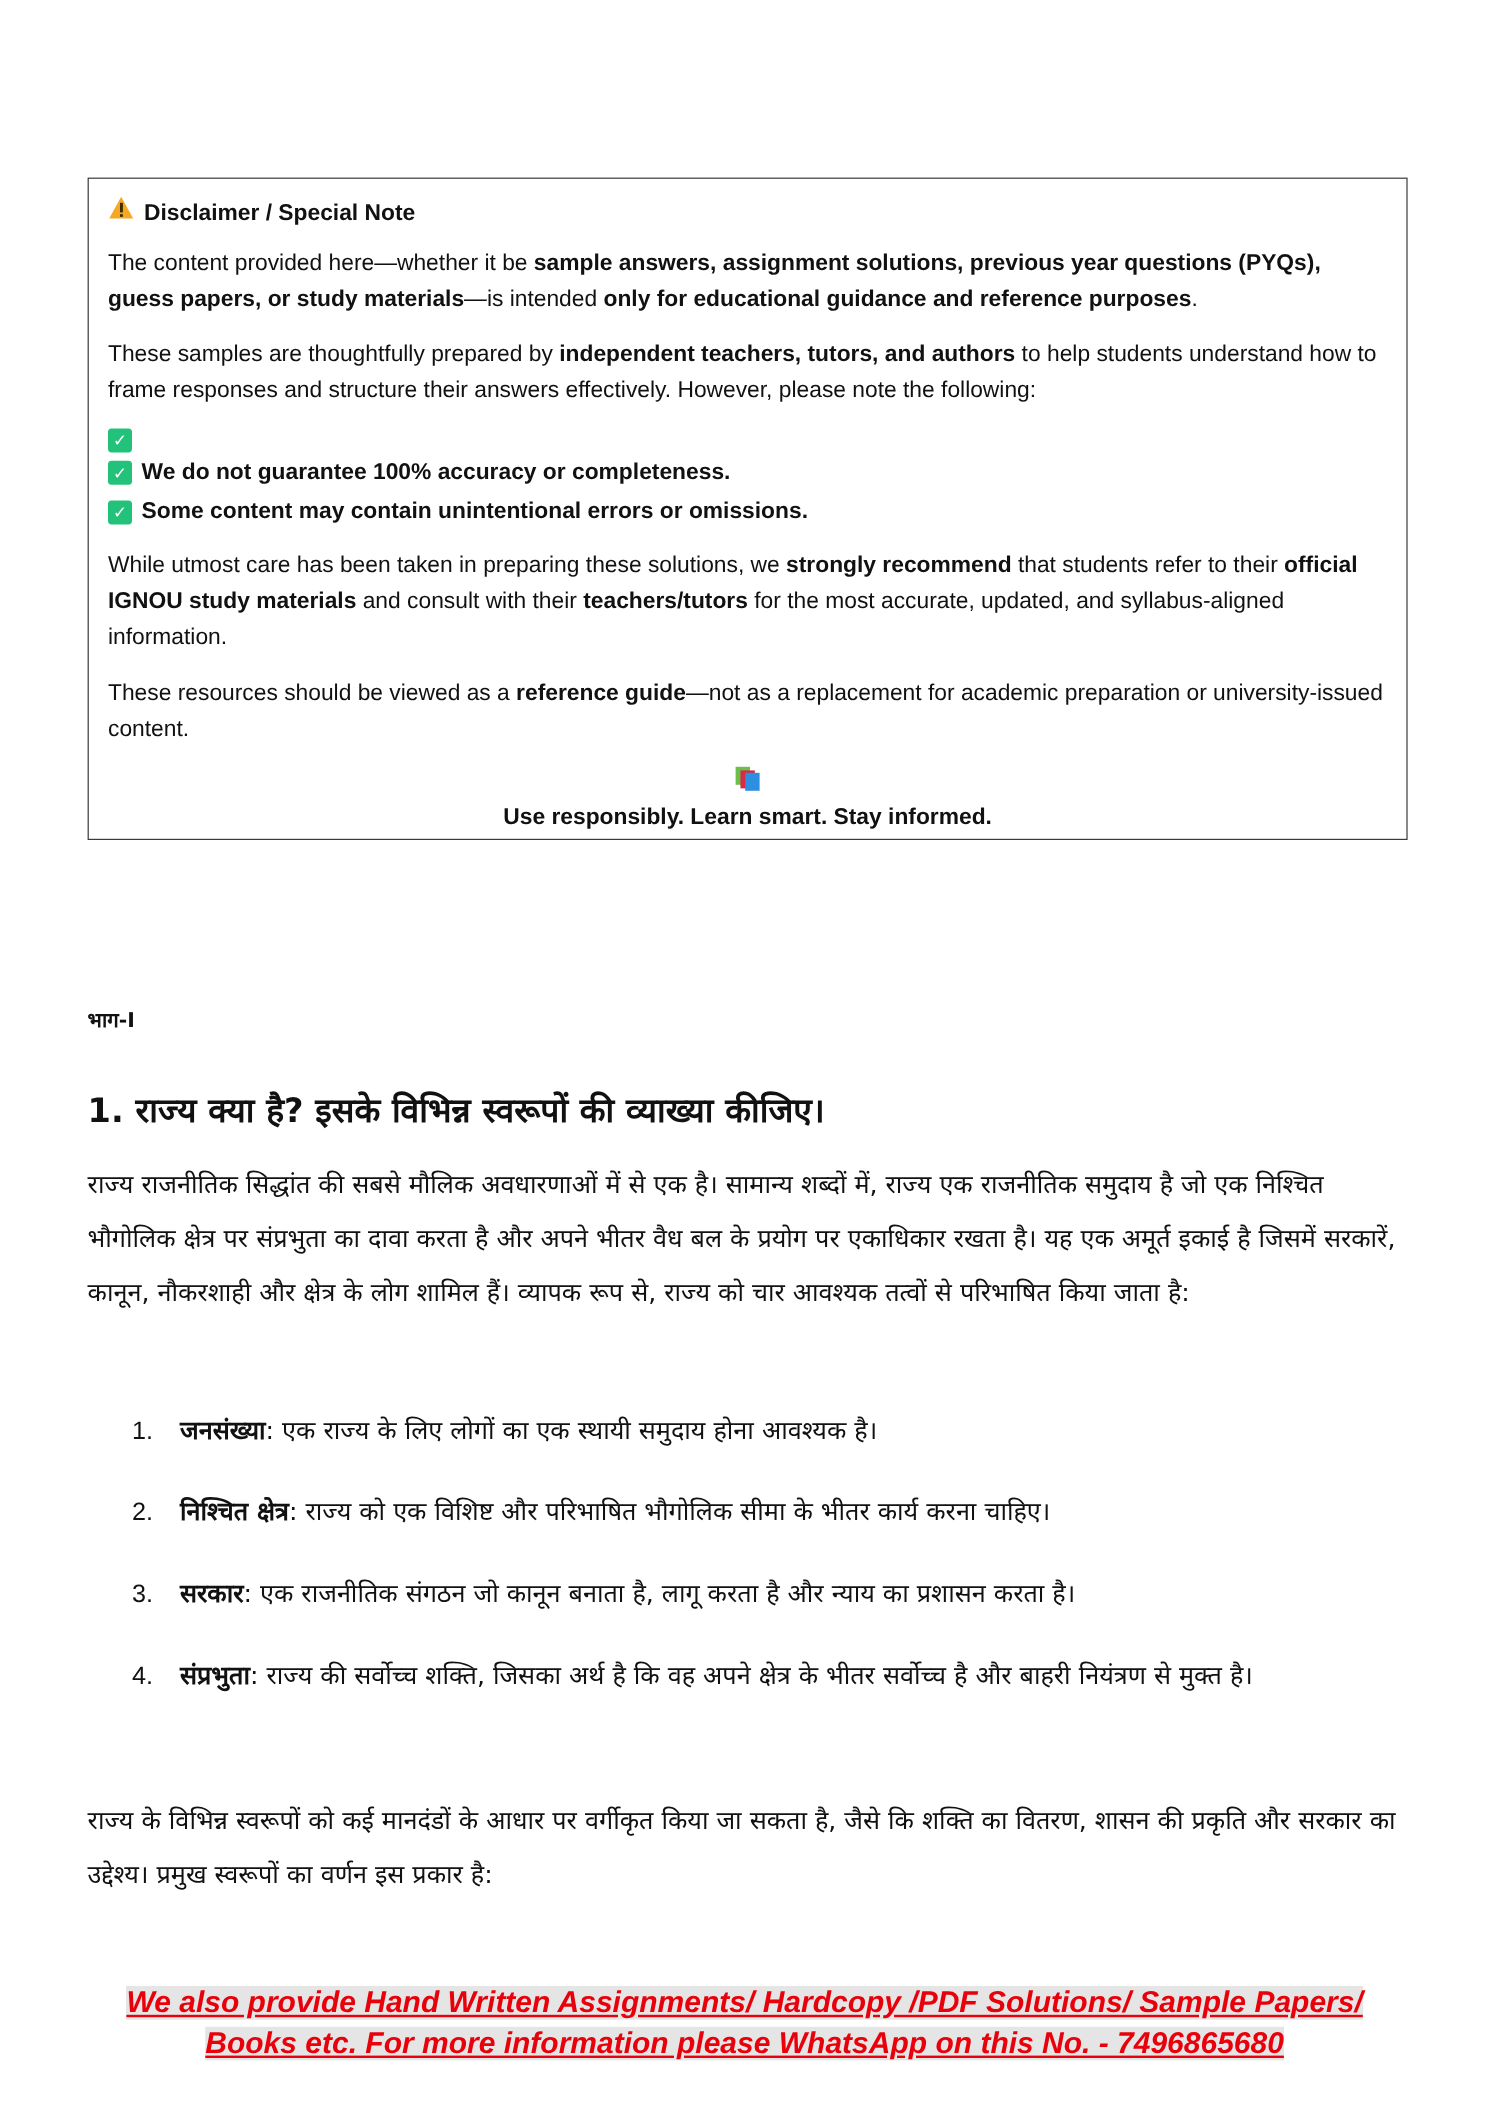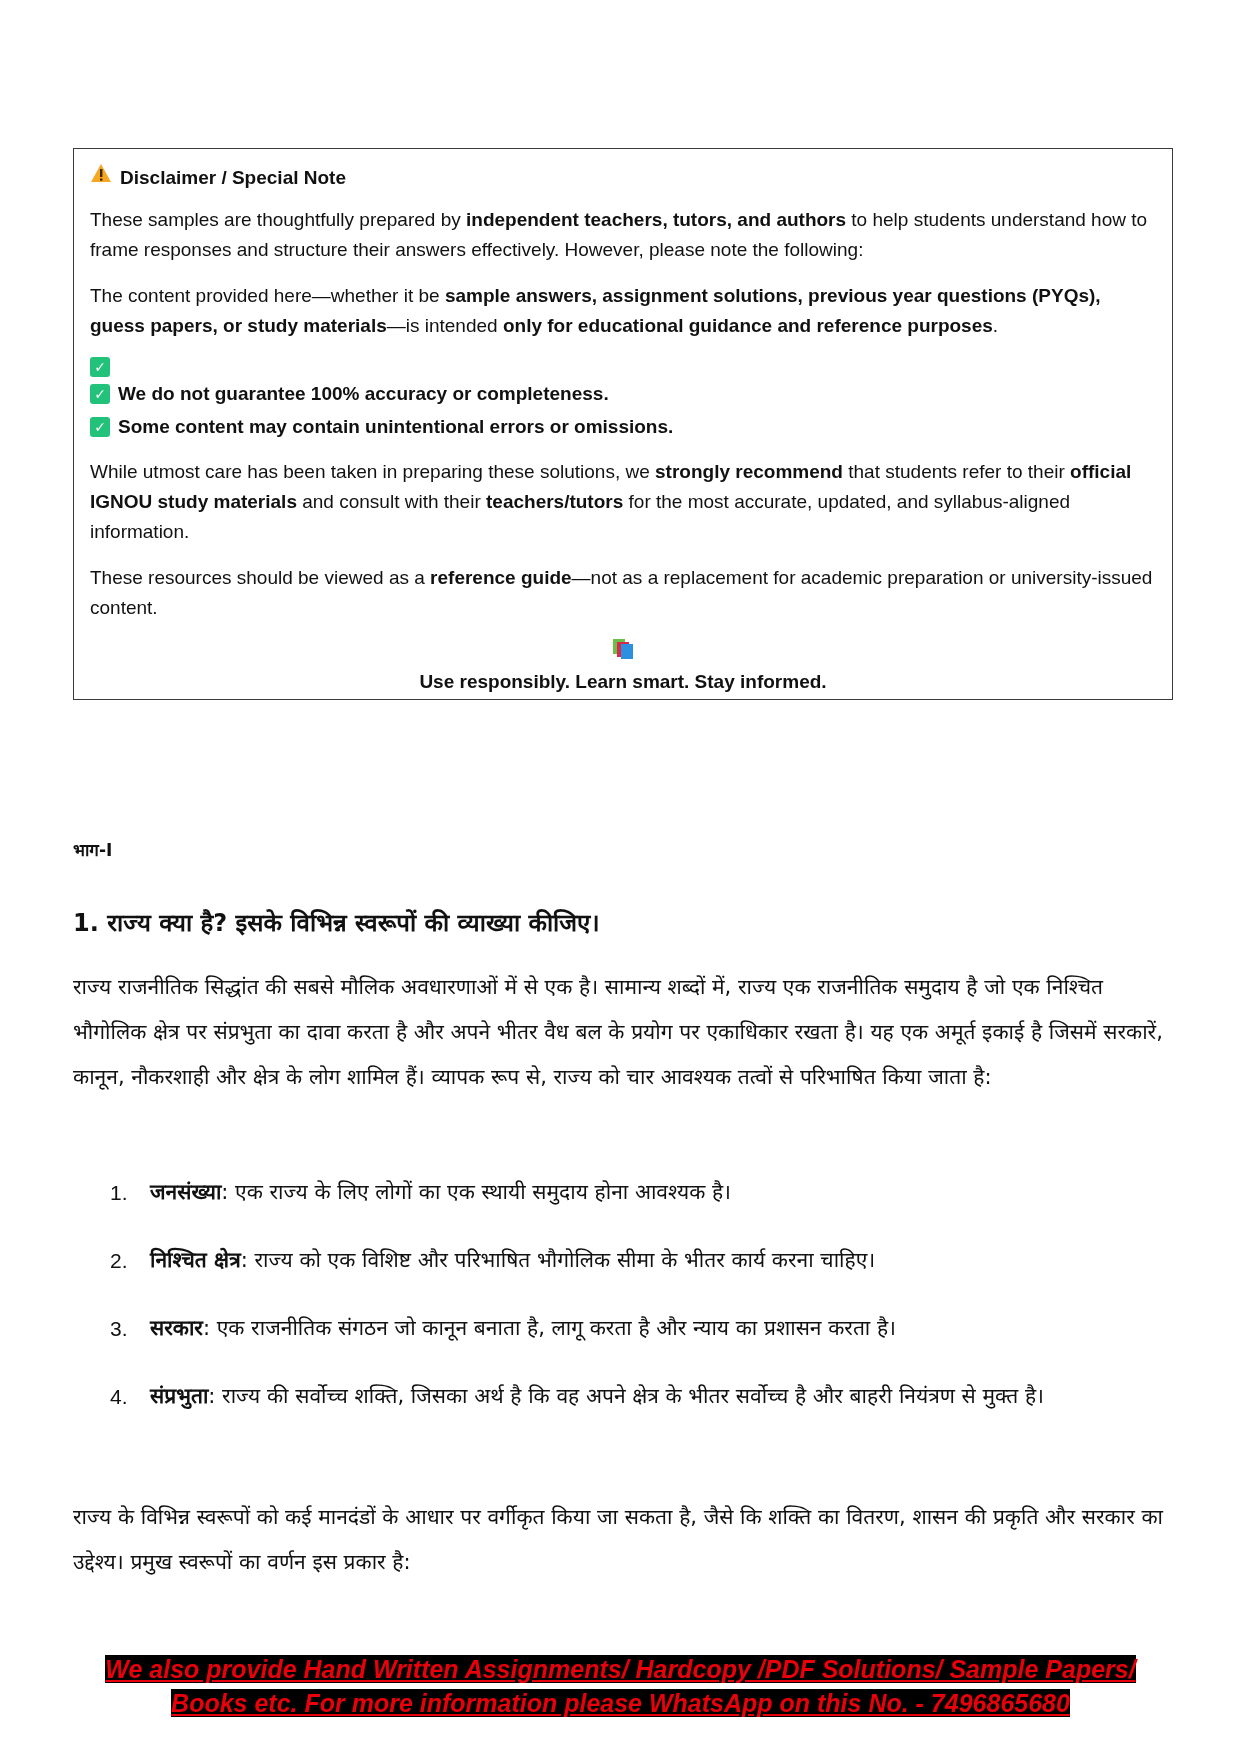--- a/index.html
+++ b/index.html
@@ -29,53 +29,53 @@
     .b2 { left: 5px; top: 3px; background: #d62b4b; }
     .b3 { left: 9px; top: 5px; background: #2d8fe0; }
     .tagline { font-weight: bold; display: flex; align-items: center; gap: 8px; flex-direction: column; }
     b { font-weight: bold; }
 
     .content {
       position: absolute; left: 73px; top: 0; width: 1100px;
       font-family: "DejaVu Sans", sans-serif;
     }
     .part-label { position: absolute; top: 838px; font-weight: bold; font-size: 17px; }
-    .question { position: absolute; top: 905px; font-weight: bold; font-size: 24px; }
+    .question { position: absolute; top: 905px; font-weight: bold; font-size: 28px; }
     .para { position: absolute; font-size: 21px; line-height: 45px; width: 1100px; }
     .para1 { top: 965px; }
     .list { position: absolute; top: 1170px; left: 37px; width: 1060px; margin: 0; padding: 0; list-style: none; font-size: 21px; }
     .list li { display: flex; line-height: 45px; margin-bottom: 23px; }
     .list .num { width: 40px; flex: 0 0 40px; font-family: "Liberation Sans", sans-serif; }
     .list .txt { flex: 1; }
     .para2 { top: 1495px; }
 
     .promo {
       position: absolute; left: 0; top: 1652px; width: 1241px; text-align: center;
       font-family: "Liberation Sans", sans-serif; font-style: italic; font-weight: bold;
       font-size: 25px; line-height: 34px; color: #e8000b; text-decoration: underline;
     }
-    .promo span { background: #000000; }
+    .promo span { background: #e5e5e5; }
   </style>
 </head>
 <body>
 
 <div class="disclaimer">
   <p class="disc-title">
     <svg class="warn-icon" viewBox="0 0 22 20">
       <polygon points="11,1 21,19 1,19" fill="#f7a823"></polygon>
       <rect x="10" y="6" width="2.4" height="8" fill="#3a2a00"></rect>
       <rect x="10" y="15.5" width="2.4" height="2.2" fill="#3a2a00"></rect>
     </svg>
     <span>Disclaimer / Special Note</span>
   </p>
   <p>
-    <span>These samples are thoughtfully prepared by </span><b>independent teachers, tutors, and authors</b><span> to help students understand how to frame responses and structure their answers effectively. However, please note the following:</span>
+    <span>The content provided here—whether it be </span><b>sample answers, assignment solutions, previous year questions (PYQs), guess papers, or study materials</b><span>—is intended </span><b>only for educational guidance and reference purposes</b><span>.</span>
   </p>
   <p>
-    <span>The content provided here—whether it be </span><b>sample answers, assignment solutions, previous year questions (PYQs), guess papers, or study materials</b><span>—is intended </span><b>only for educational guidance and reference purposes</b><span>.</span>
+    <span>These samples are thoughtfully prepared by </span><b>independent teachers, tutors, and authors</b><span> to help students understand how to frame responses and structure their answers effectively. However, please note the following:</span>
   </p>
   <ul class="check-list">
     <li>
         <span class="check-icon">✓</span>
       </li>
     <li>
         <span class="check-icon">✓</span>
         <span>We do not guarantee 100% accuracy or completeness.</span>
       </li>
     <li>

